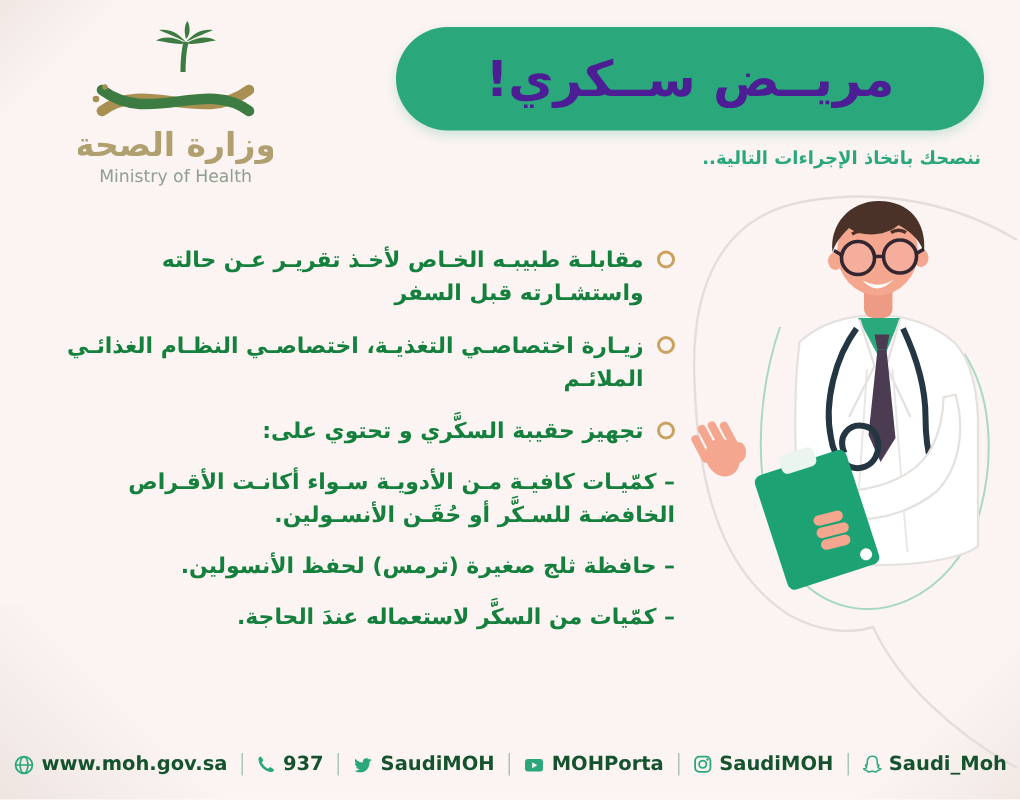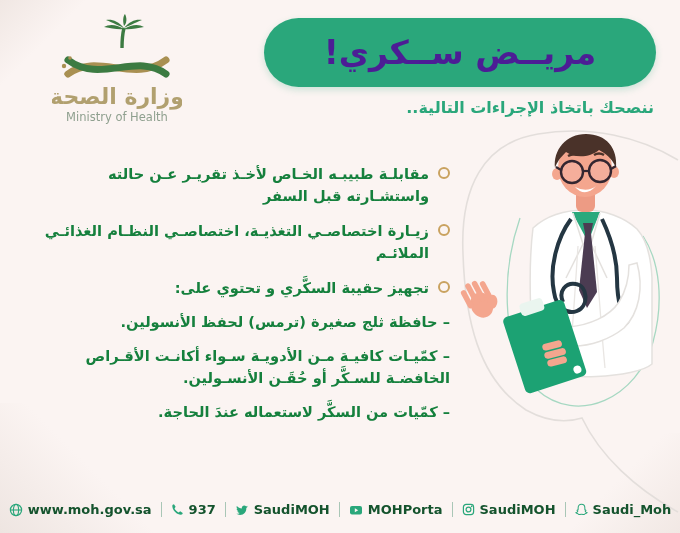--- a/index.html
+++ b/index.html
@@ -18,21 +18,21 @@
 
   
   .logo { position:absolute; top:14px; left:52px; width:130px; }
 
   
   .banner { position:absolute; top:18px; right:24px; height:69px; min-width:392px;
     background:#2aa77b; border-radius:36px; display:flex; align-items:center; justify-content:center;
     padding:0 30px; box-shadow:0 3px 7px rgba(42,167,123,.22); direction:rtl; }
   .banner-title { color:#4c1d95; font-size:33px; font-weight:bold; letter-spacing:.5px; line-height:1; }
   .subtitle { position:absolute; top:98px; right:26px; direction:rtl;
-    color:#2aa77b; font-size:16px; font-weight:bold; }
+    color:#2aa77b; font-size:12px; font-weight:bold; }
 
   
   .content { position:absolute; top:163px; left:26px; width:424px; direction:rtl; }
   .item { display:flex; align-items:flex-start; gap:9px; margin-bottom:13px;
     color:#15803d; font-weight:bold; font-size:14.6px; line-height:1.5; text-align:right; }
   .item .txt { flex:1; }
   .ring { flex:0 0 auto; width:12px; height:12px; border:2.5px solid #c9a25f;
     border-radius:50%; margin-top:4px; background:transparent; }
   .item.dash { margin-bottom:12px; }
   .item.group-head { }
@@ -89,24 +89,24 @@
     </div>
     <div class="item">
       <span class="ring"></span>
       <span class="txt">زيـارة اختصاصـي التغذيـة، اختصاصـي النظـام الغذائـي الملائـم</span>
     </div>
     <div class="item group-head">
       <span class="ring"></span>
       <span class="txt">تجهيز حقيبة السكَّري و تحتوي على:</span>
     </div>
     <div class="item dash">
+      <span class="txt">– كمّيـات كافيـة مـن الأدويـة سـواء أكانـت الأقـراص الخافضـة للسـكَّر أو حُقَـن الأنسـولين.</span>
+    </div>
+    <div class="item dash">
       <span class="txt">– حافظة ثلج صغيرة (ترمس) لحفظ الأنسولين.</span>
-    </div>
-    <div class="item dash">
-      <span class="txt">– كمّيـات كافيـة مـن الأدويـة سـواء أكانـت الأقـراص الخافضـة للسـكَّر أو حُقَـن الأنسـولين.</span>
     </div>
     <div class="item dash">
       <span class="txt">– كمّيات من السكَّر لاستعماله عندَ الحاجة.</span>
     </div>
   </div>
 
   <svg class="doctor" viewBox="0 0 242 407">
 
     <path d="M240,34 C202,11 152,-1 100,8 C45,17 22,62 25,128 C27,192 40,253 88,284
              C108,295 128,297 144,292 C162,330 198,363 240,386" fill="none" stroke="#e3dedb" stroke-width="1.6"></path>

